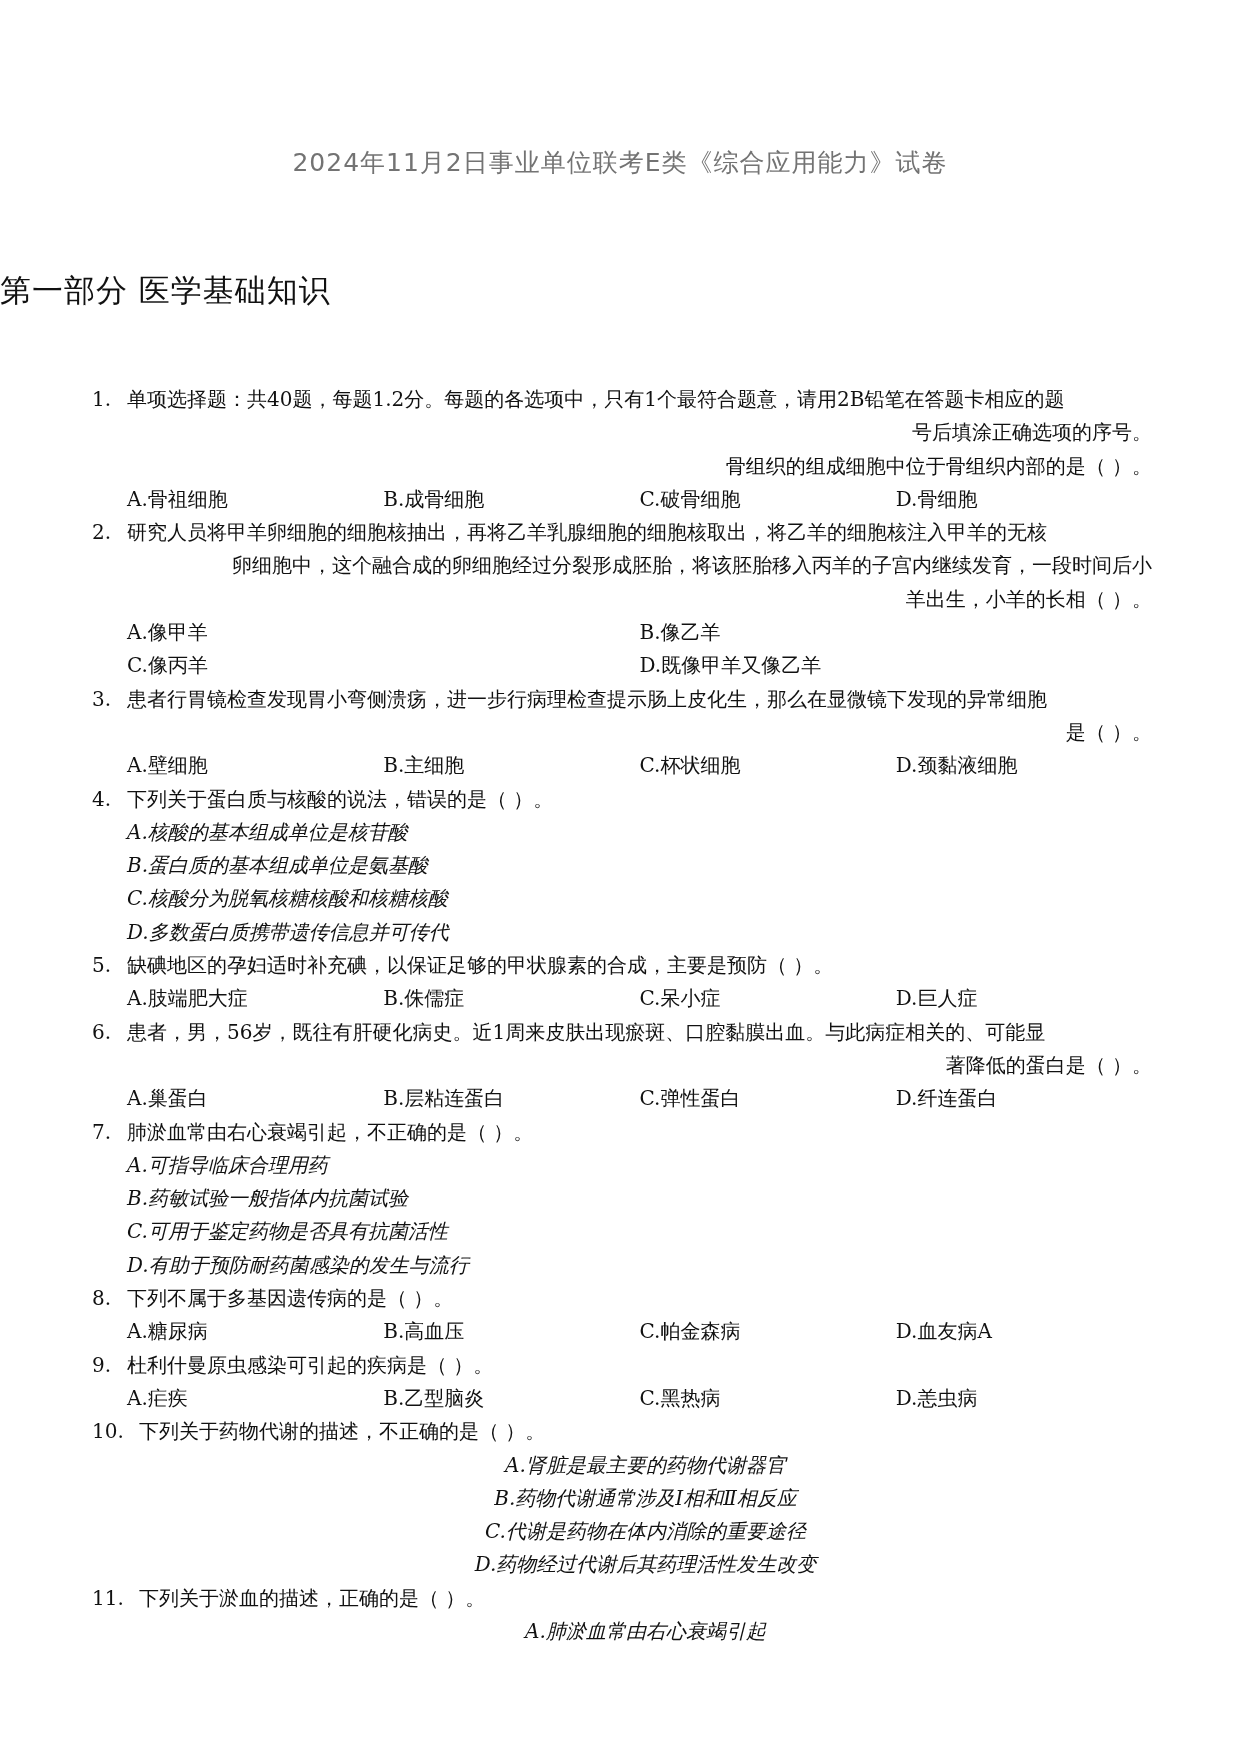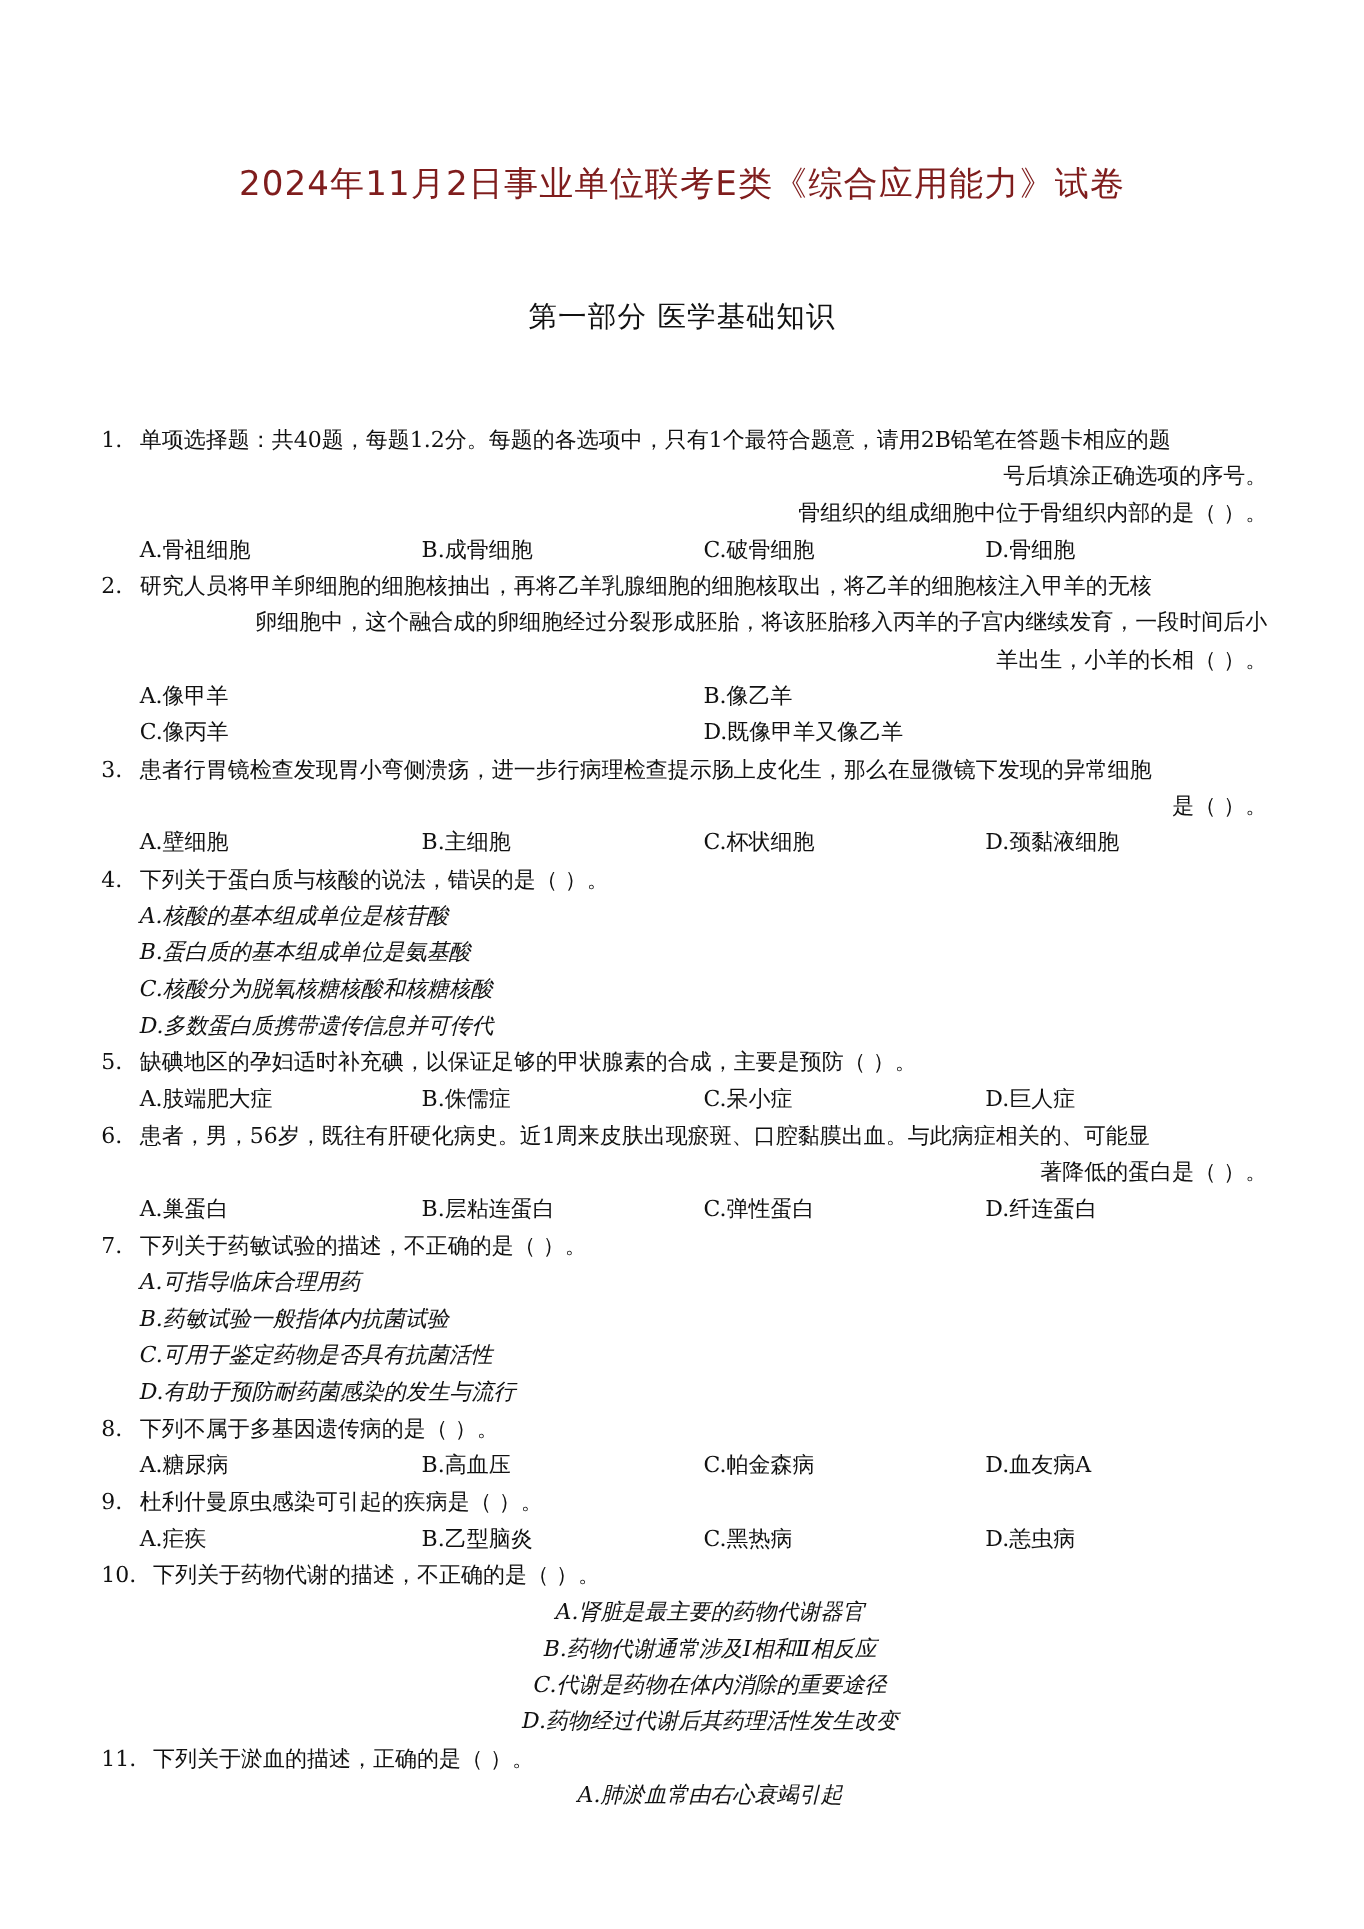--- a/index.html
+++ b/index.html
@@ -15,31 +15,30 @@
     font-family: "DejaVu Serif", "Liberation Serif", serif;
     color: #111111;
   }
   .title {
     position: absolute;
     left: 0;
     width: 1240px;
     top: 146px;
     text-align: center;
     font-family: "DejaVu Sans", "Liberation Sans", sans-serif;
-    font-size: 31px;
+    font-size: 25px;
     letter-spacing: 1px;
-    color: #7f1d1d;
+    color: #737373;
   }
   .section-title {
     position: absolute;
     left: 0;
     width: 1240px;
     top: 270px;
-    text-align: center;
-    font-size: 26px;
+    font-size: 31px;
     letter-spacing: 1px;
     color: #111;
   }
   .content {
     position: absolute;
     left: 92px;
     top: 383px;
     width: 1060px;
     font-size: 20px;
     line-height: 33.3px;
@@ -181,21 +180,21 @@
       <span class="opt">A.巢蛋白</span>
       <span class="opt">B.层粘连蛋白</span>
       <span class="opt">C.弹性蛋白</span>
       <span class="opt">D.纤连蛋白</span>
     </div>
   </div>
 
   <div class="q">
     <div class="q-line">
       <span class="q-num">7.</span>
-      <span class="q-text">下列关于药敏试验的描述，不正确的是（ ）。</span>
+      <span class="q-text">肺淤血常由右心衰竭引起，不正确的是（ ）。</span>
     </div>
     <div class="opt-line">A.可指导临床合理用药</div>
     <div class="opt-line">B.药敏试验一般指体内抗菌试验</div>
     <div class="opt-line">C.可用于鉴定药物是否具有抗菌活性</div>
     <div class="opt-line">D.有助于预防耐药菌感染的发生与流行</div>
   </div>
 
   <div class="q">
     <div class="q-line">
       <span class="q-num">8.</span>

